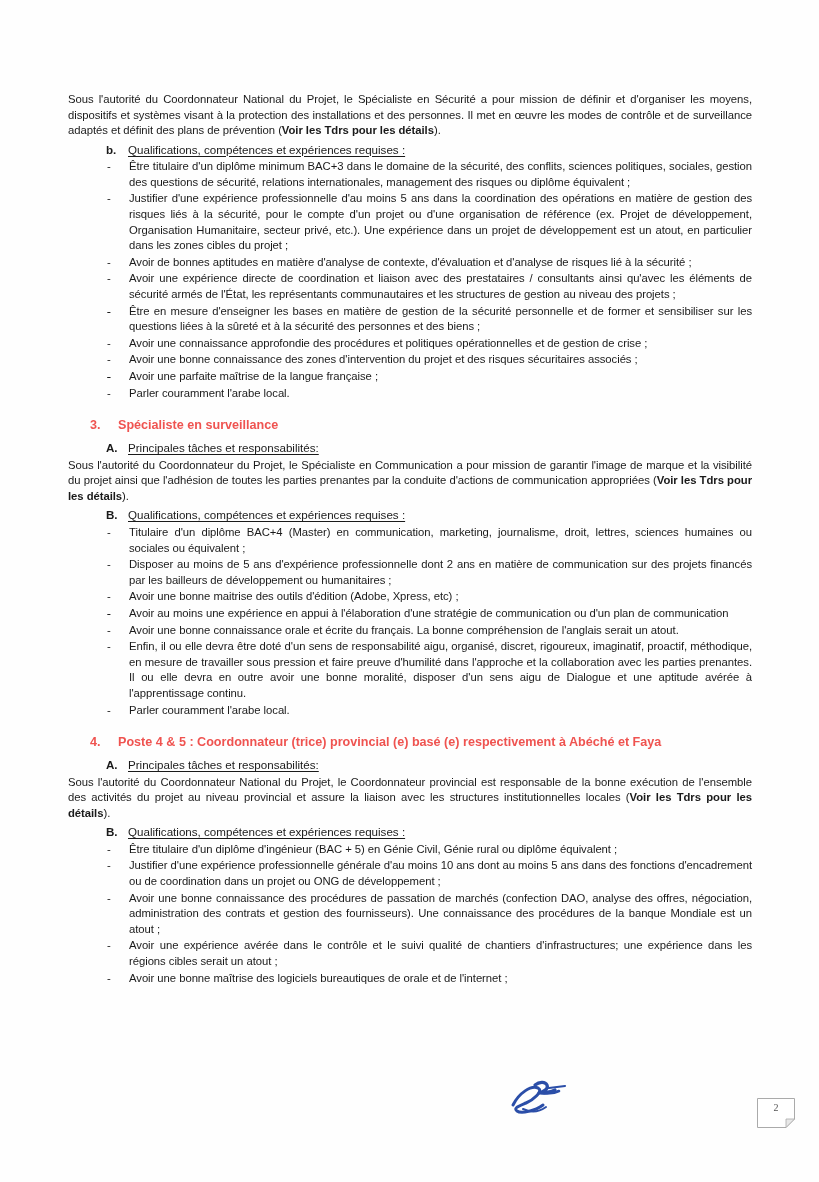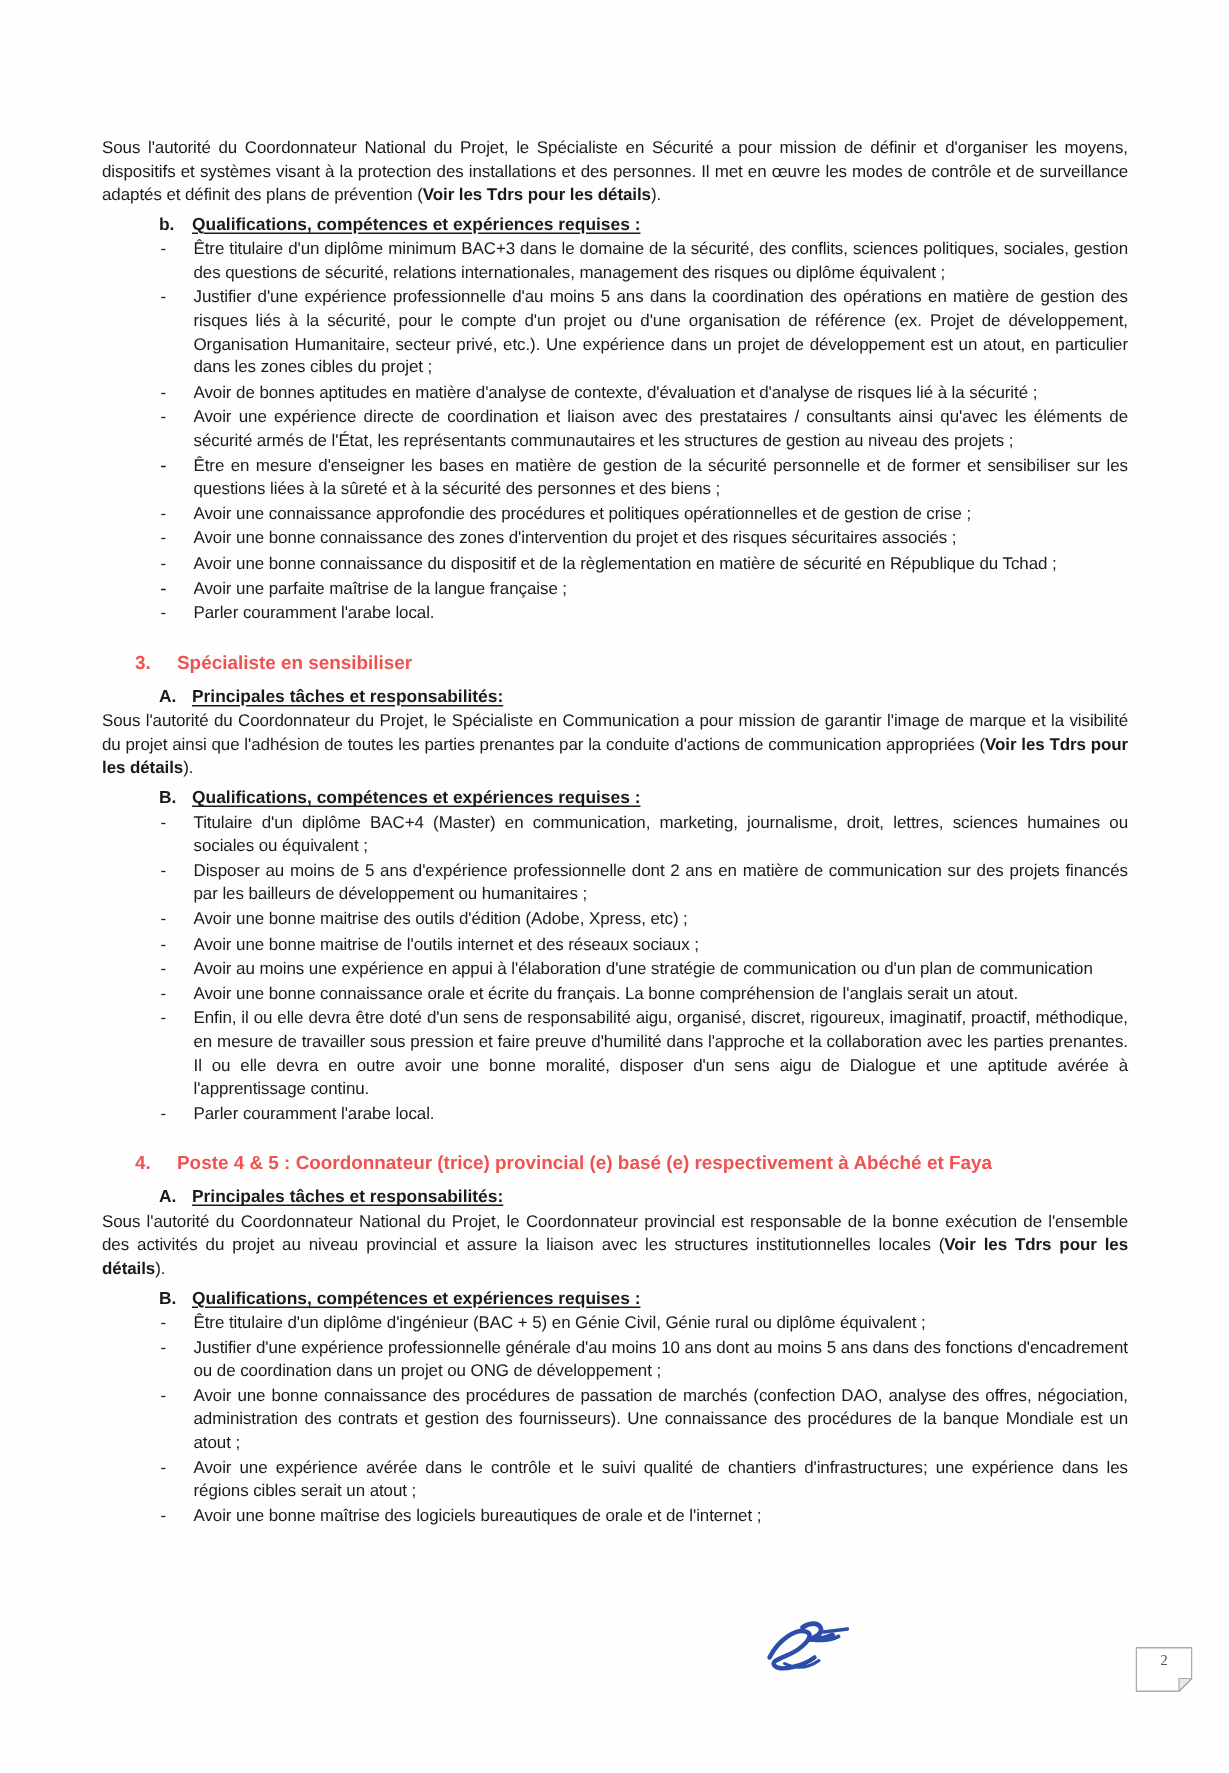--- a/index.html
+++ b/index.html
@@ -45,21 +45,21 @@
     padding-left: 38px;
     font-size: 11.6px;
     line-height: 15.5px;
   }
   .subhead .marker {
     font-weight: bold;
     width: 22px;
     flex: 0 0 22px;
   }
   .subhead .text {
-    font-weight: bold;
+    font-weight: normal;
     text-decoration: underline;
     text-underline-offset: 1.5px;
   }
 
   
   .sectionhead {
     display: flex;
     align-items: flex-start;
     margin: 16px 0 6px 0;
     padding-left: 22px;
@@ -138,48 +138,48 @@
 
     <ul class="dashes">
       <li><span class="dash">-</span><span>Être titulaire d'un diplôme minimum BAC+3 dans le domaine de la sécurité, des conflits, sciences politiques, sociales, gestion des questions de sécurité, relations internationales, management des risques ou diplôme équivalent ;</span></li>
       <li><span class="dash">-</span><span>Justifier d'une expérience professionnelle d'au moins 5 ans dans la coordination des opérations en matière de gestion des risques liés à la sécurité, pour le compte d'un projet ou d'une organisation de référence (ex. Projet de développement, Organisation Humanitaire, secteur privé, etc.). Une expérience dans un projet de développement est un atout, en particulier dans les zones cibles du projet ;</span></li>
       <li><span class="dash">-</span><span>Avoir de bonnes aptitudes en matière d'analyse de contexte, d'évaluation et d'analyse de risques lié à la sécurité ;</span></li>
       <li><span class="dash">-</span><span>Avoir une expérience directe de coordination et liaison avec des prestataires / consultants ainsi qu'avec les éléments de sécurité armés de l'État, les représentants communautaires et les structures de gestion au niveau des projets ;</span></li>
       <li><span class="dash">-</span></li>
       <li><span class="dash">-</span><span>Être en mesure d'enseigner les bases en matière de gestion de la sécurité personnelle et de former et sensibiliser sur les questions liées à la sûreté et à la sécurité des personnes et des biens ;</span></li>
       <li><span class="dash">-</span><span>Avoir une connaissance approfondie des procédures et politiques opérationnelles et de gestion de crise ;</span></li>
       <li><span class="dash">-</span><span>Avoir une bonne connaissance des zones d'intervention du projet et des risques sécuritaires associés ;</span></li>
-      <li><span class="dash">-</span><span>Avoir une bonne connaissance du dispositif et de la règlementation en matière de sécurité en République du Tchad ;</span></li>
+      <li><span class="dash">-</span></li>
       <li><span class="dash">-</span></li>
       <li><span class="dash">-</span><span>Avoir une parfaite maîtrise de la langue française ;</span></li>
       <li><span class="dash">-</span><span>Parler couramment l'arabe local.</span></li>
     </ul>
 
     <div class="sectionhead">
       <span class="num">3.</span>
-      <span>Spécialiste en sensibiliser</span>
+      <span>Spécialiste en surveillance</span>
     </div>
 
     <div class="subhead">
       <span class="marker">A.</span>
       <span class="text">Principales tâches et responsabilités:</span>
     </div>
 
     <p class="para"><span>Sous l'autorité du Coordonnateur du Projet, le Spécialiste en Communication a pour mission de garantir l'image de marque et la visibilité du projet ainsi que l'adhésion de toutes les parties prenantes par la conduite d'actions de communication appropriées (</span><span class="b">Voir les Tdrs pour les détails</span><span>).</span></p>
 
     <div class="subhead">
       <span class="marker">B.</span>
       <span class="text">Qualifications, compétences et expériences requises :</span>
     </div>
 
     <ul class="dashes">
       <li><span class="dash">-</span><span>Titulaire d'un diplôme BAC+4 (Master) en communication, marketing, journalisme, droit, lettres, sciences humaines ou sociales ou équivalent ;</span></li>
       <li><span class="dash">-</span><span>Disposer au moins de 5 ans d'expérience professionnelle dont 2 ans en matière de communication sur des projets financés par les bailleurs de développement ou humanitaires ;</span></li>
       <li><span class="dash">-</span><span>Avoir une bonne maitrise des outils d'édition (Adobe, Xpress, etc) ;</span></li>
-      <li><span class="dash">-</span><span>Avoir une bonne maitrise de l'outils internet et des réseaux sociaux ;</span></li>
+      <li><span class="dash">-</span></li>
       <li><span class="dash">-</span><span>Avoir au moins une expérience en appui à l'élaboration d'une stratégie de communication ou d'un plan de communication</span></li>
       <li><span class="dash">-</span><span>Avoir une bonne connaissance orale et écrite du français. La bonne compréhension de l'anglais serait un atout.</span></li>
       <li><span class="dash">-</span><span>Enfin, il ou elle devra être doté d'un sens de responsabilité aigu, organisé, discret, rigoureux, imaginatif, proactif, méthodique, en mesure de travailler sous pression et faire preuve d'humilité dans l'approche et la collaboration avec les parties prenantes. Il ou elle devra en outre avoir une bonne moralité, disposer d'un sens aigu de Dialogue et une aptitude avérée à l'apprentissage continu.</span></li>
       <li><span class="dash">-</span><span>Parler couramment l'arabe local.</span></li>
     </ul>
 
     <div class="sectionhead">
       <span class="num">4.</span>
       <span>Poste 4 &amp; 5 : Coordonnateur (trice)  provincial (e) basé (e) respectivement à Abéché et Faya</span>
     </div>

